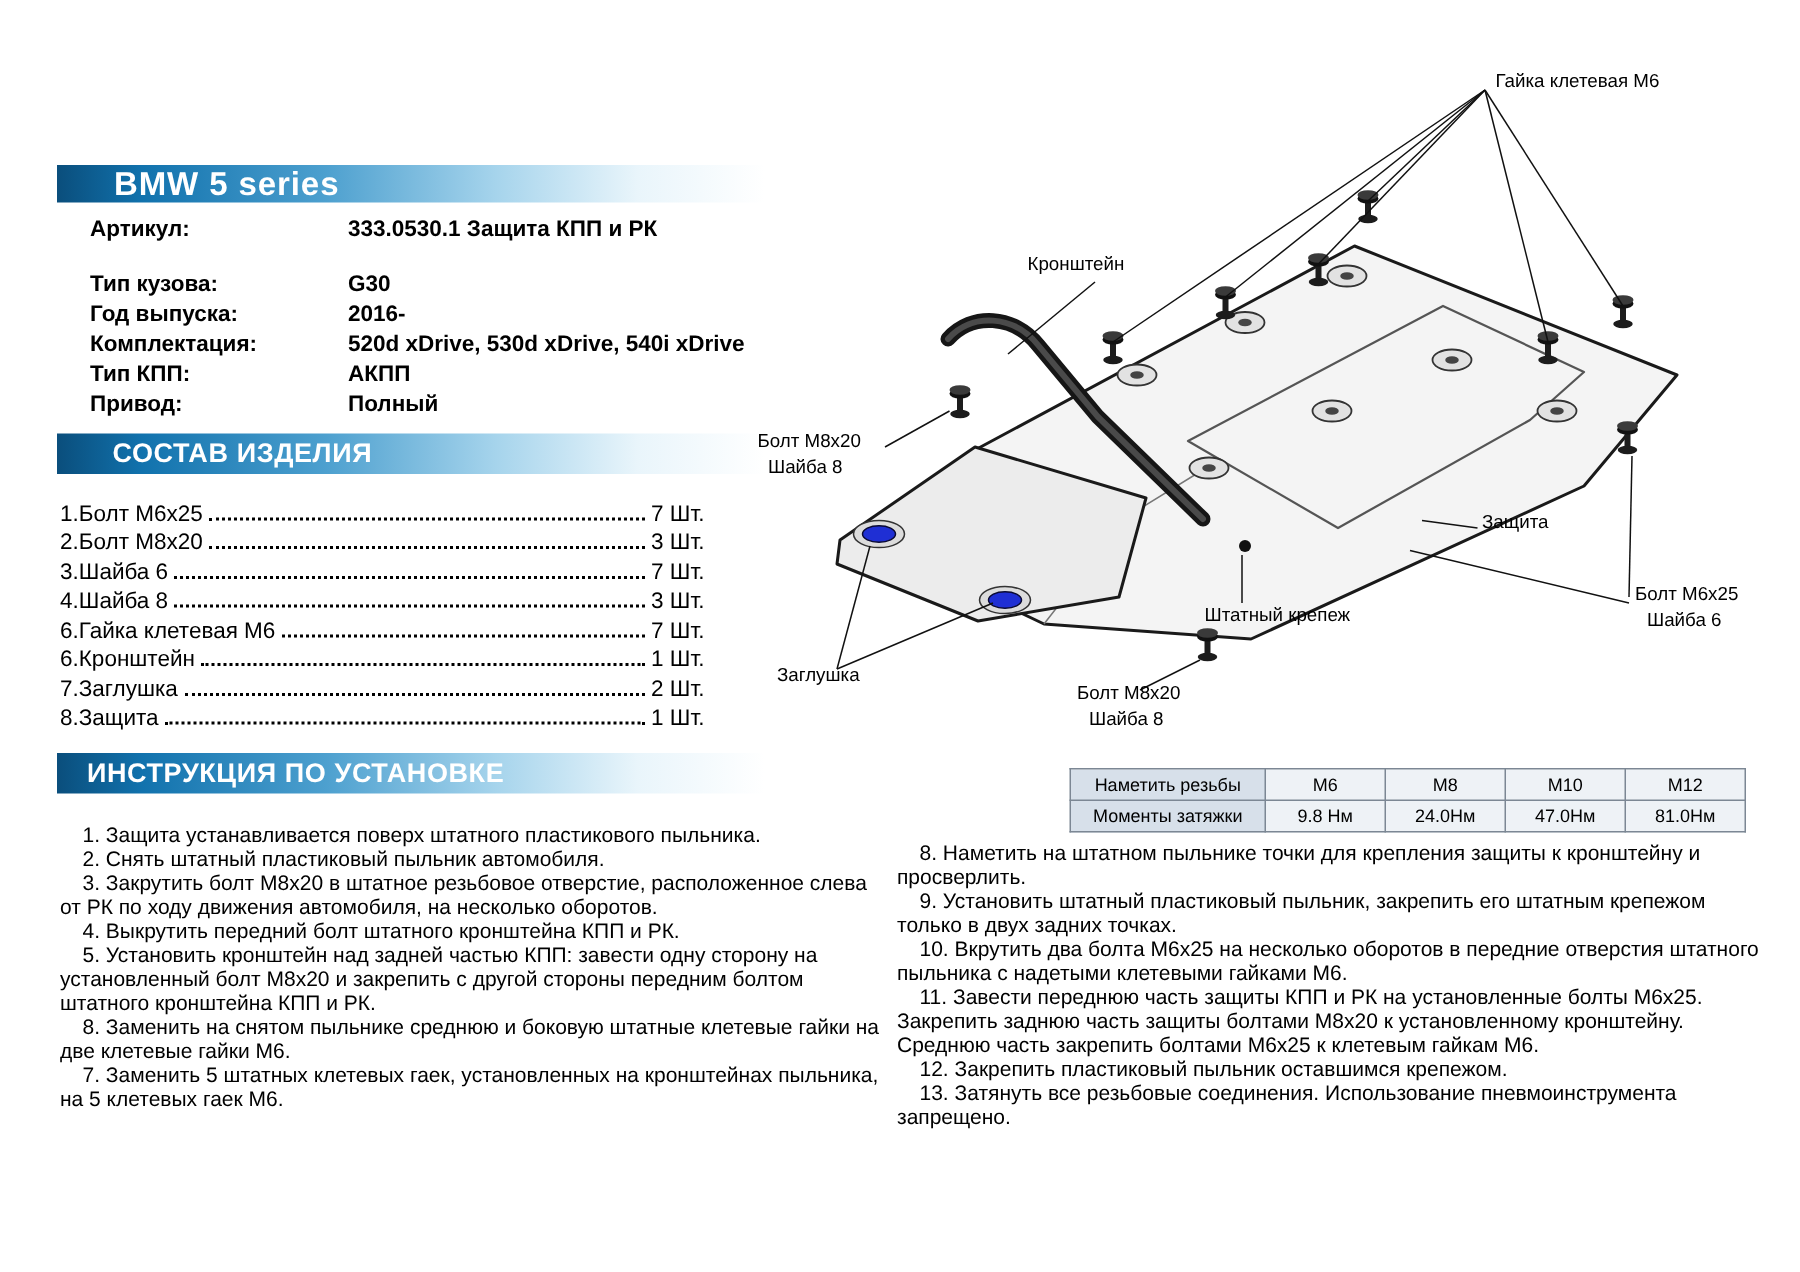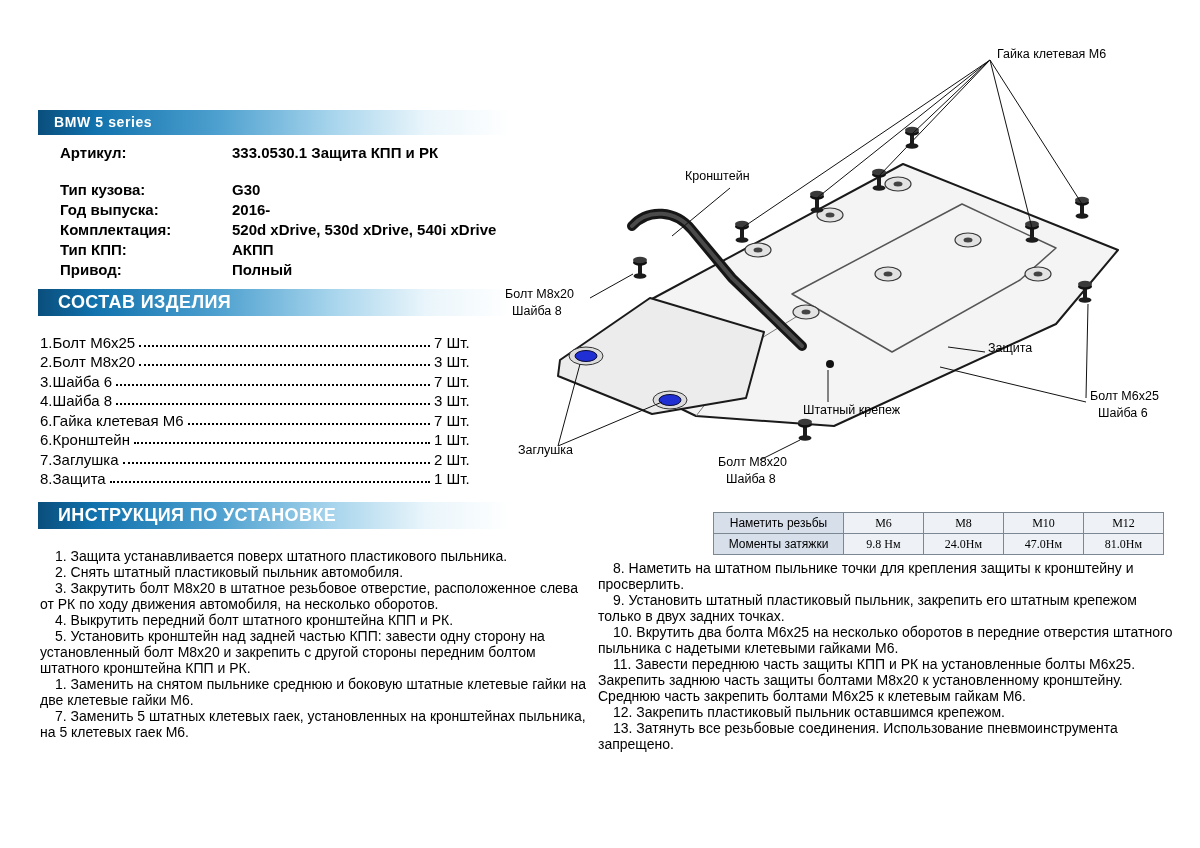--- a/index.html
+++ b/index.html
@@ -11,31 +11,31 @@
     color:#000;
     overflow:hidden;
   }
   .gradbar {
     background:linear-gradient(90deg,#0a4e7c 0%,#1172ad 12%,#4da0cf 38%,#a6d4ec 62%,#e9f5fb 82%,#ffffff 100%);
     color:#fff;
     font-weight:bold;
   }
   #bmw-bar {
     position:absolute; left:38px; top:110px; width:472px; height:25px;
-    font-size:14px; line-height:25px; padding-left:16px; letter-spacing:0.6px;
+    font-size:22px; line-height:25px; padding-left:38px; letter-spacing:0.6px;
   }
   #specs { position:absolute; left:60px; top:143px; width:460px; font-size:15px; }
   .spec-row { display:flex; line-height:20px; }
   .spec-row .lab { width:172px; font-weight:bold; flex:none; }
   .spec-row .val { font-weight:bold; }
   .spec-gap { height:17px; }
 
   #parts-bar {
     position:absolute; left:38px; top:289px; width:472px; height:27px;
-    font-size:18px; line-height:27px; padding-left:20px; letter-spacing:0.4px;
+    font-size:18px; line-height:27px; padding-left:37px; letter-spacing:0.4px;
   }
   #parts-list { position:absolute; left:40px; top:331px; width:452px; font-size:15px; }
   .part-row { display:flex; align-items:flex-end; height:19.5px; }
   .part-name { flex:none; }
   .leader { flex:1; border-bottom:2px dotted #000; margin:0 4px 4px 4px; }
   .part-qty { flex:none; width:58px; }
 
   #instr-bar {
     position:absolute; left:38px; top:502px; width:472px; height:27px;
     font-size:18px; line-height:27px; padding-left:20px; letter-spacing:0.4px;
@@ -47,21 +47,21 @@
 
   #torque-table {
     position:absolute; left:713px; top:512px;
     border-collapse:collapse; font-size:12px;
   }
   #torque-table td {
     border:1px solid #7c8794; height:21px; text-align:center; vertical-align:middle;
     padding:0 4px;
   }
   #torque-table td.thead { width:130px; background:#d7e0ea; }
-  #torque-table td.tval  { width:80px;  background:#eef2f6;font-family:Liberation Serif, serif; }
+  #torque-table td.tval  { width:80px;  background:#eef2f6; }
 
   #diagram { position:absolute; left:500px; top:12px; width:700px; height:500px; }
   #diagram text { font-size:12.5px; fill:#000; }
   .callout { stroke:#111; stroke-width:1; fill:none; }
 </style>
 </head>
 <body>
 
 <div id="bmw-bar" class="gradbar">
   <span>BMW 5 series</span>
@@ -145,21 +145,21 @@
 <div id="instr-bar" class="gradbar">
   <span>ИНСТРУКЦИЯ ПО УСТАНОВКЕ</span>
 </div>
 
 <div id="instr-left" class="instr-col">
   <p class="instr">1. Защита устанавливается поверх штатного пластикового пыльника.</p>
   <p class="instr">2. Снять штатный пластиковый пыльник автомобиля.</p>
   <p class="instr">3. Закрутить болт М8х20 в штатное резьбовое отверстие, расположенное слева от РК по ходу движения автомобиля, на несколько оборотов.</p>
   <p class="instr">4. Выкрутить передний болт штатного кронштейна КПП и РК.</p>
   <p class="instr">5. Установить кронштейн над задней частью КПП: завести одну сторону на установленный болт М8х20 и закрепить с другой стороны передним болтом штатного кронштейна КПП и РК.</p>
-  <p class="instr">1. Заменить на снятом пыльнике среднюю и боковую штатные клетевые гайки на две клетевые гайки М6.</p>
+  <p class="instr">8. Заменить на снятом пыльнике среднюю и боковую штатные клетевые гайки на две клетевые гайки М6.</p>
   <p class="instr">7. Заменить 5 штатных клетевых гаек, установленных на кронштейнах пыльника, на 5 клетевых гаек М6.</p>
 </div>
 
 <div id="instr-right" class="instr-col">
   <p class="instr">8. Наметить на штатном пыльнике точки для крепления защиты к кронштейну и просверлить.</p>
   <p class="instr">9. Установить штатный пластиковый пыльник, закрепить его штатным крепежом только в двух задних точках.</p>
   <p class="instr">10. Вкрутить два болта М6х25 на несколько оборотов в передние отверстия штатного пыльника с надетыми клетевыми гайками М6.</p>
   <p class="instr">11. Завести переднюю часть защиты КПП и РК на установленные болты М6х25. Закрепить заднюю часть защиты болтами М8х20 к установленному кронштейну. Среднюю часть закрепить болтами М6х25 к клетевым гайкам М6.</p>
   <p class="instr">12. Закрепить пластиковый пыльник оставшимся крепежом.</p>
   <p class="instr">13. Затянуть все резьбовые соединения. Использование пневмоинструмента запрещено.</p>

